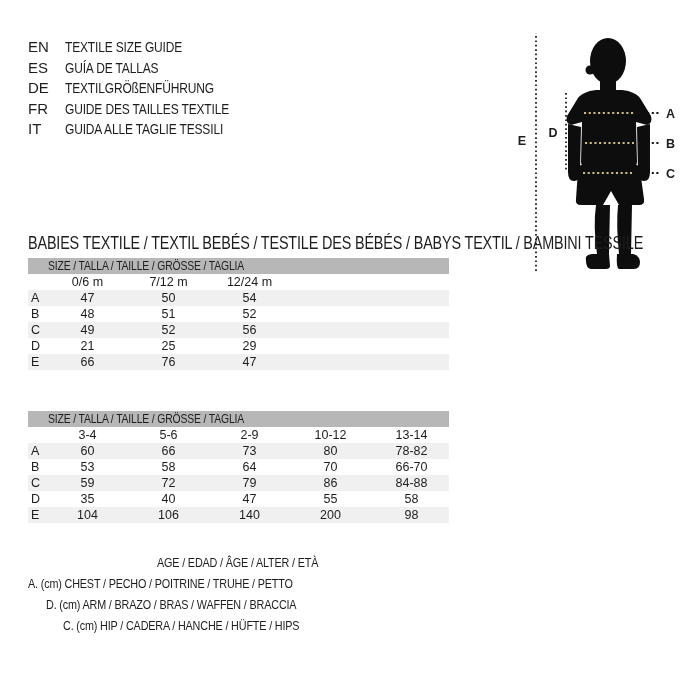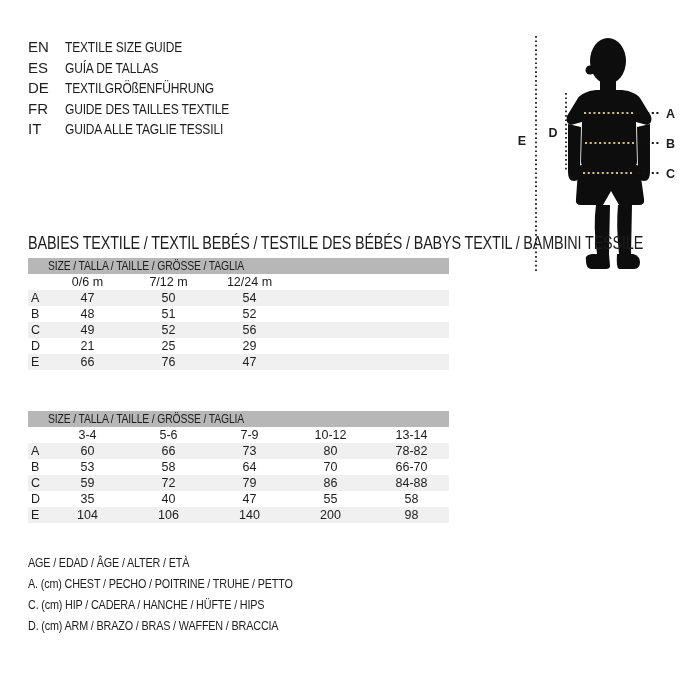--- a/index.html
+++ b/index.html
@@ -26,21 +26,21 @@
 
   
   .table{position:absolute;left:28px;width:421px;font-size:12.5px;}
   .thead{height:16px;line-height:16px;background:#b7b7b7;padding-left:20px;font-size:13px;white-space:nowrap;}
   .trow{display:flex;height:16px;line-height:16px;}
   .trow.shade{background:#f0f0f0;}
   .c0{flex:0 0 16px;width:16px;padding-left:3px;text-align:left;}
   .cd{flex:0 0 81px;width:81px;text-align:center;}
 
   
-  .legend{position:absolute;left:28px;top:552px;font-size:13.5px;line-height:21px;}
+  .legend{position:absolute;left:28px;top:552px;font-size:13.5px;line-height:21px;text-align:right;}
   .legend-line{height:21px;white-space:nowrap;}
 </style>
 </head>
 <body>
 
 <div class="canvas">
 
   <div class="lang-list">
     <div class="lang-row">
       <span class="lang-code">EN</span>
@@ -147,21 +147,21 @@
   </div>
 
   <div class="table" style="top:411px">
     <div class="thead">
       <span class="cond">SIZE / TALLA / TAILLE / GRÖSSE / TAGLIA</span>
     </div>
     <div class="trow">
       <span class="c0"></span>
       <span class="cd">3-4</span>
       <span class="cd">5-6</span>
-      <span class="cd">7-9</span>
+      <span class="cd">2-9</span>
       <span class="cd">10-12</span>
       <span class="cd">13-14</span>
     </div>
     <div class="trow shade">
       <span class="c0">A</span>
       <span class="cd">60</span>
       <span class="cd">66</span>
       <span class="cd">73</span>
       <span class="cd">80</span>
       <span class="cd">78-82</span>
@@ -196,17 +196,17 @@
       <span class="cd">106</span>
       <span class="cd">140</span>
       <span class="cd">200</span>
       <span class="cd">98</span>
     </div>
   </div>
 
   <div class="legend">
     <div class="legend-line"><span class="cond">AGE / EDAD / ÂGE / ALTER / ETÀ</span></div>
     <div class="legend-line"><span class="cond">A. (cm) CHEST / PECHO / POITRINE / TRUHE / PETTO</span></div>
+    <div class="legend-line"><span class="cond">D. (cm) ARM / BRAZO / BRAS / WAFFEN / BRACCIA</span></div>
     <div class="legend-line"><span class="cond">C. (cm) HIP / CADERA / HANCHE / HÜFTE / HIPS</span></div>
-    <div class="legend-line"><span class="cond">D. (cm) ARM / BRAZO / BRAS / WAFFEN / BRACCIA</span></div>
   </div>
 
 </div>
 
 </body></html>

